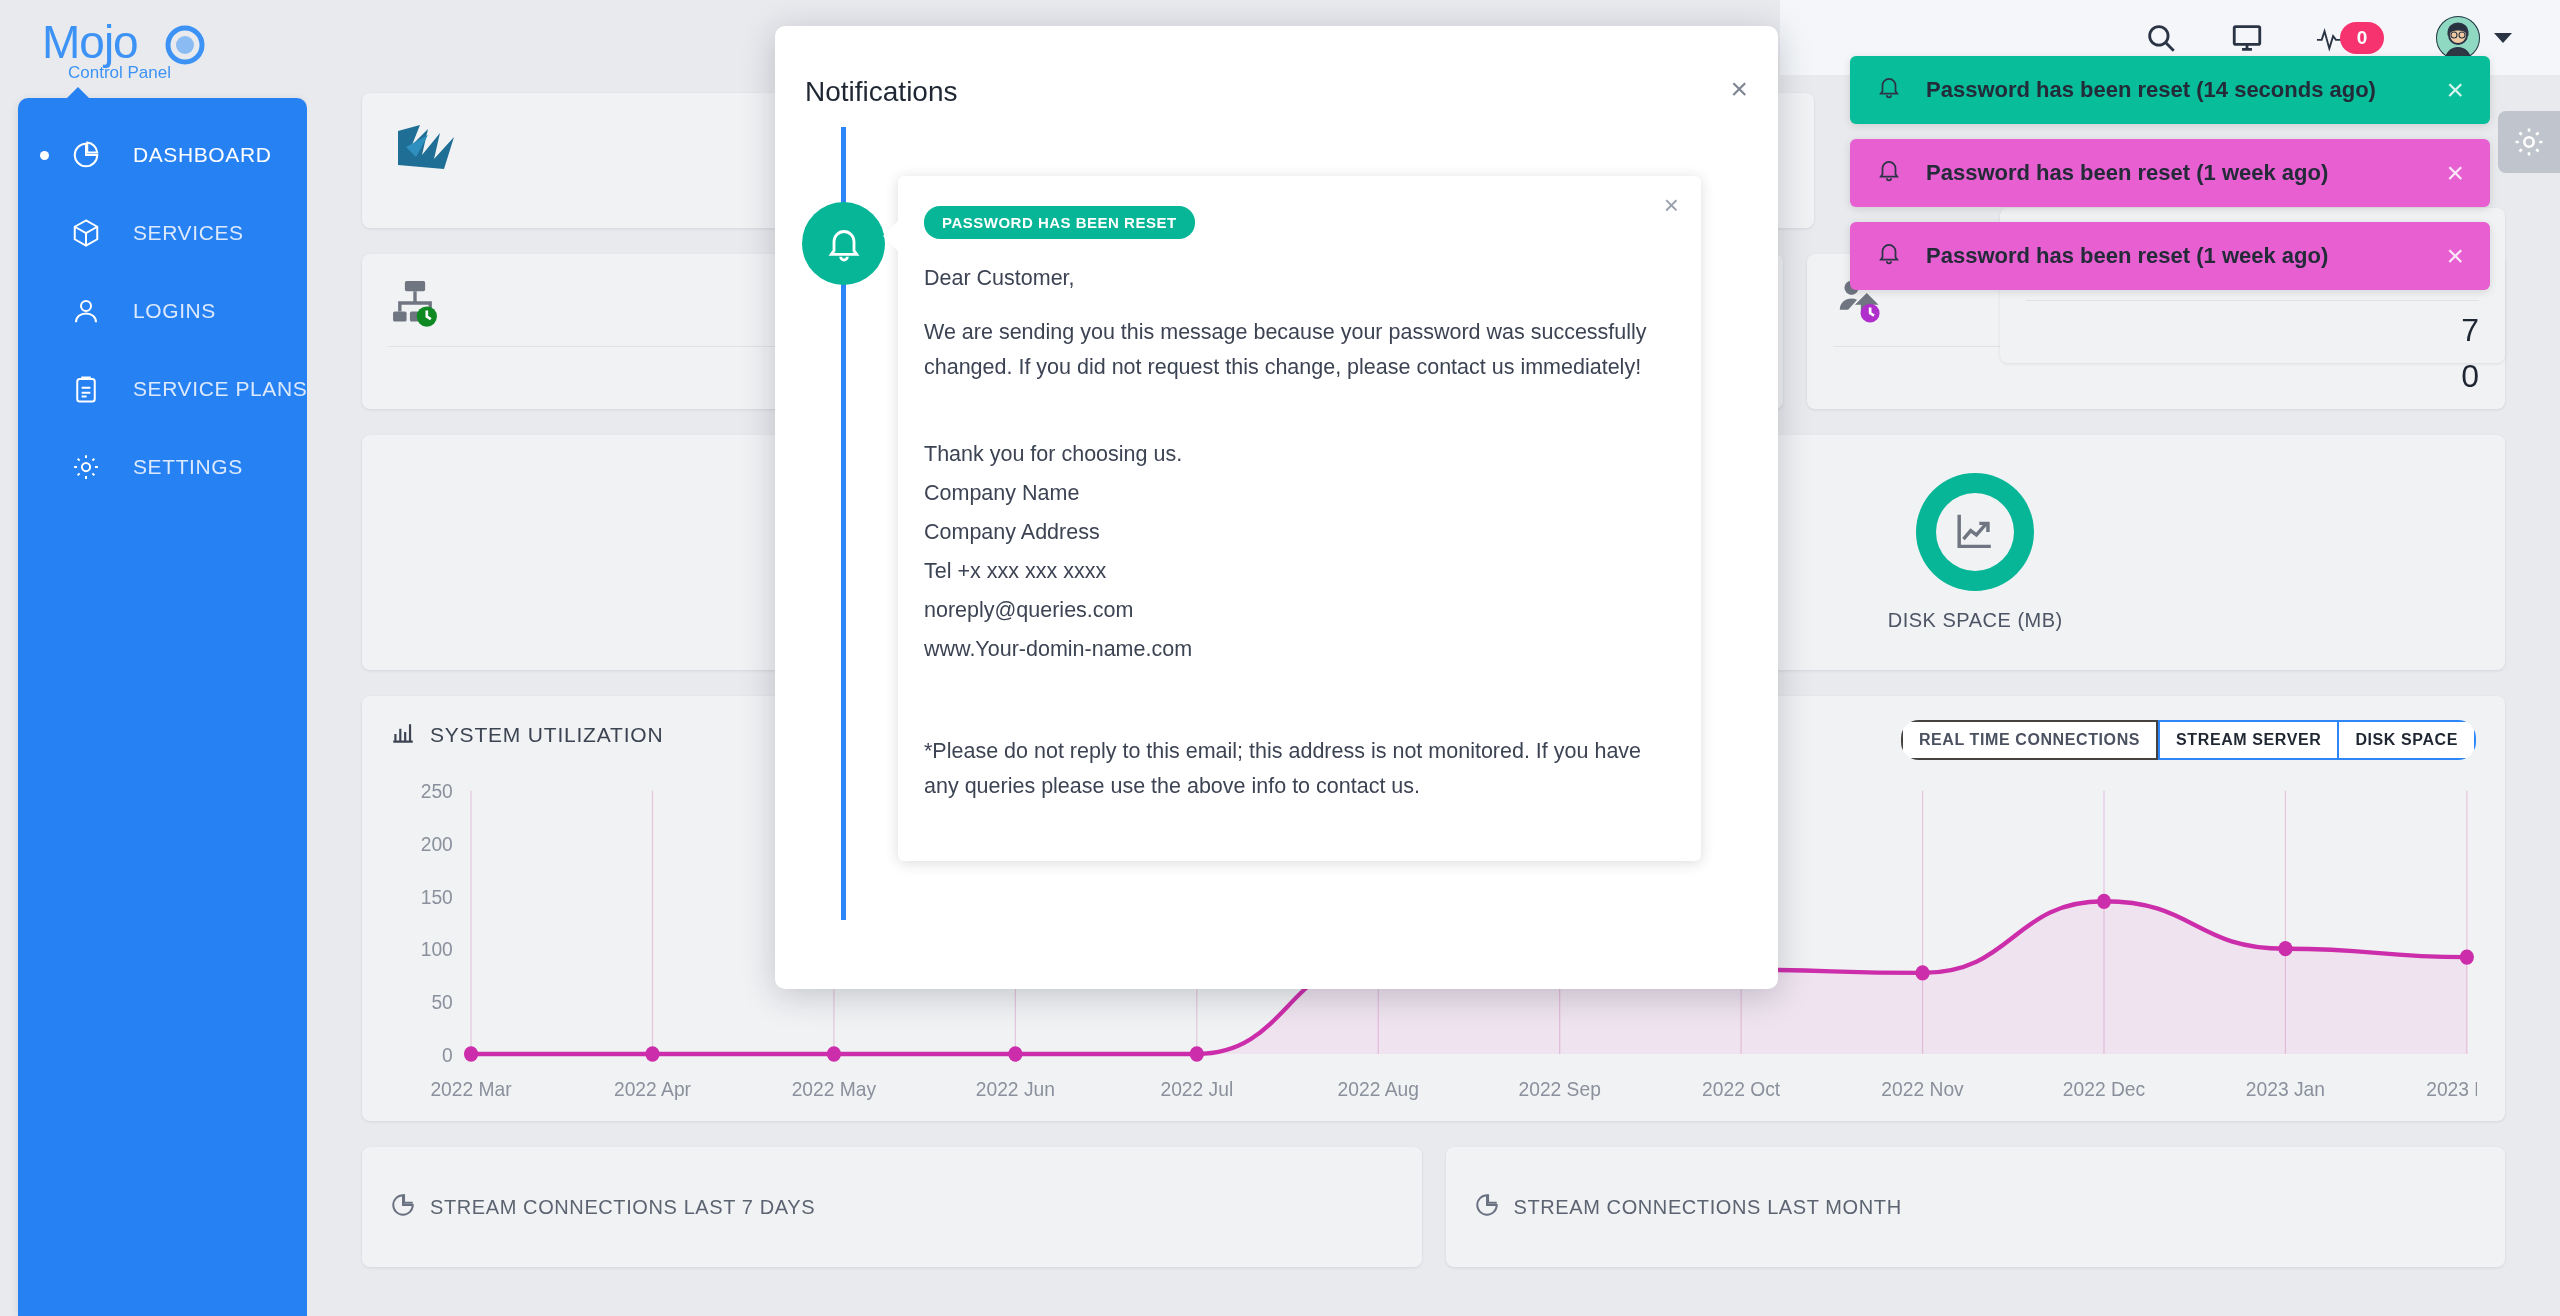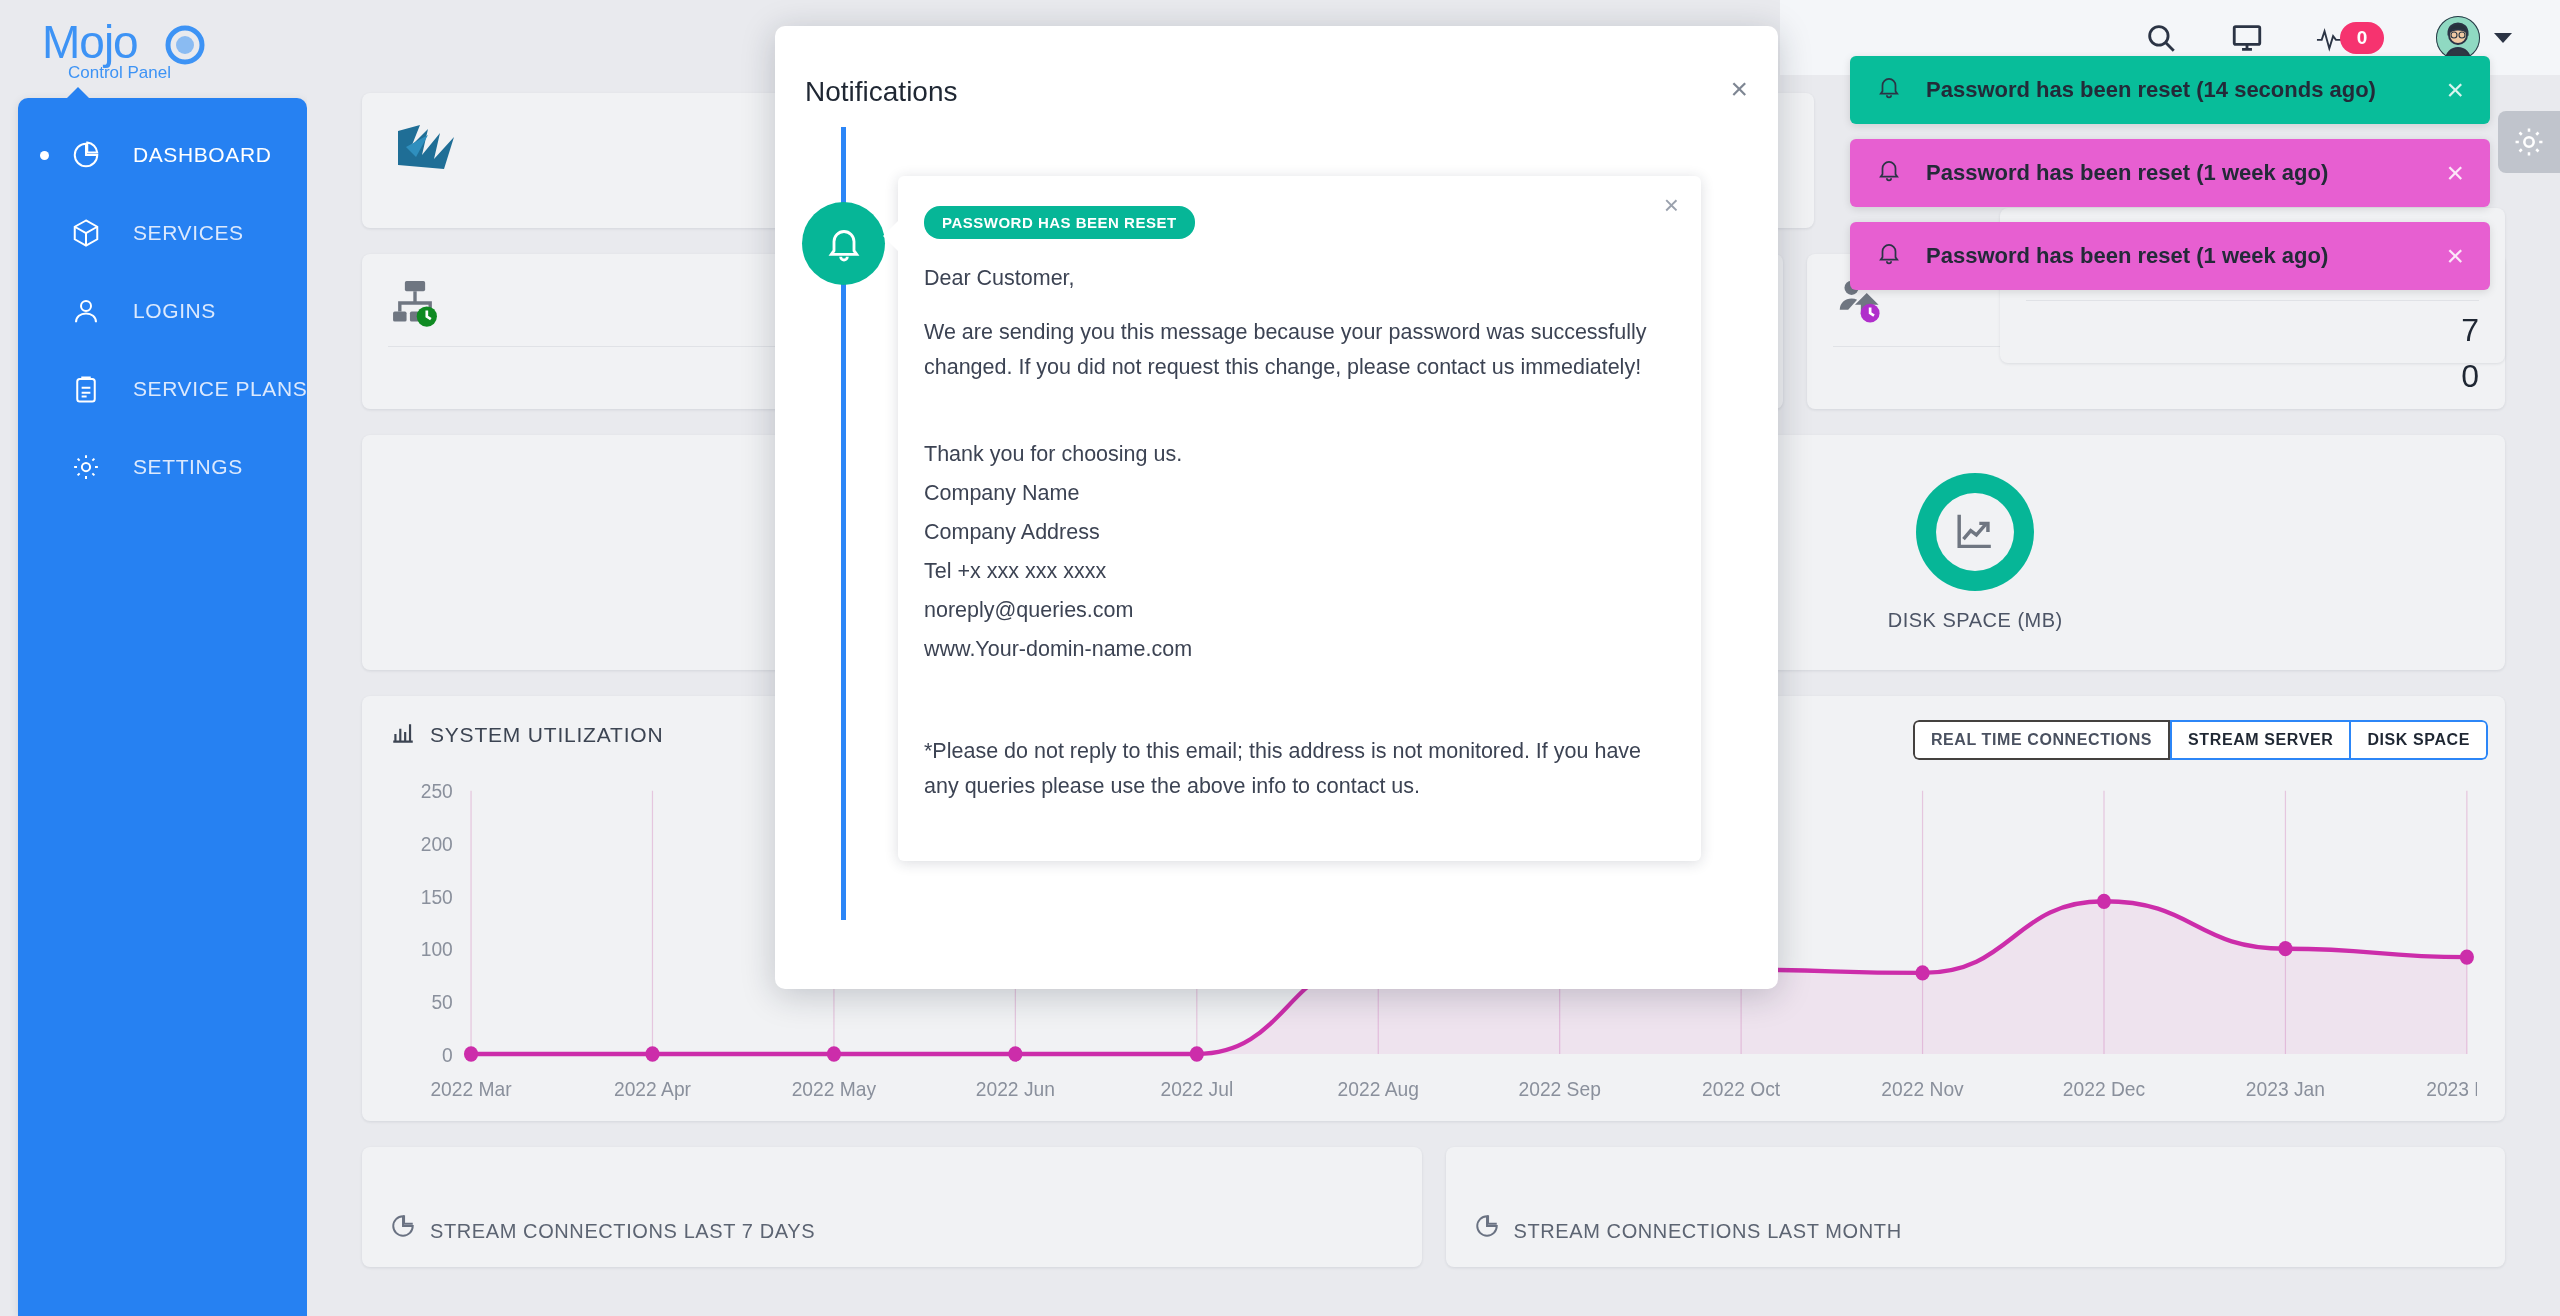--- a/index.html
+++ b/index.html
@@ -110,34 +110,34 @@
   .donut{ width:118px;height:118px;border-radius:50%;
           display:flex;align-items:center;justify-content:center; }
   .donut-in{ width:78px;height:78px;border-radius:50%;background:#f1f2f4;
              display:flex;align-items:center;justify-content:center; }
   .donut-cap{ color:#4c5465; font-size:20px; letter-spacing:.5px; }
 
   
   .chart-card{ height:425px; flex:1; padding:24px 28px 10px 28px; position:relative; }
   .chart-head{ display:flex; align-items:center; }
   .chart-title{ color:#3c4452; font-size:21px; letter-spacing:.8px; margin-left:14px; }
-  .seg{ position:absolute; right:17px; top:24px; display:flex;
-        border-radius:6px; overflow:hidden; }
+  .seg{ position:absolute; right:29px; top:24px; display:flex;
+        border-radius:18px; overflow:hidden; }
   .seg button{
     font-family:inherit; font-size:16px; font-weight:bold; letter-spacing:.6px;
     padding:9px 16px; background:#fff; cursor:pointer;
     border:2px solid #2c86f7; border-right-width:0; color:#1f2733;
   }
   .seg button:first-child{ border-radius:6px 0 0 6px; border-color:#44413f; border-right-width:2px; color:#4a5160;}
   .seg button:last-child{ border-radius:0 6px 6px 0; border-right-width:2px; }
   .plot{ position:absolute; left:28px; right:28px; top:86px; bottom:10px; }
   .plot svg{ width:100%; height:100%; display:block; }
 
   
-  .bottom-card{ height:120px; flex:1; padding:24px 28px; display:flex; align-items:flex-end; }
+  .bottom-card{ height:120px; flex:1; padding:24px 28px; display:flex; align-items:center; }
   .bottom-title{ color:#5c6472; font-size:20px; letter-spacing:.6px; margin-left:14px; }
 
   
   .toasts{ position:absolute; right:70px; top:56px; width:640px; z-index:40;
            display:flex; flex-direction:column; gap:15px; }
   .toast{
     height:68px; border-radius:6px; display:flex; align-items:center;
     padding:0 26px; color:#232a38; font-size:22px; font-weight:bold;
     box-shadow:0 2px 8px rgba(0,0,0,.12);
   }

